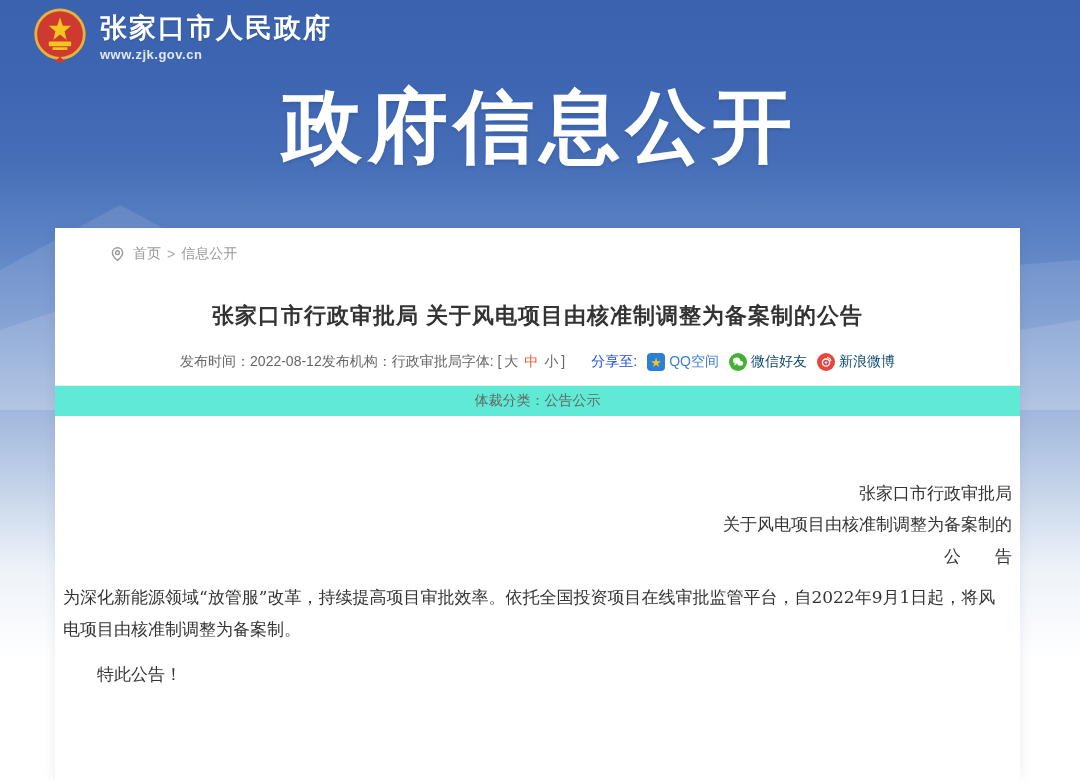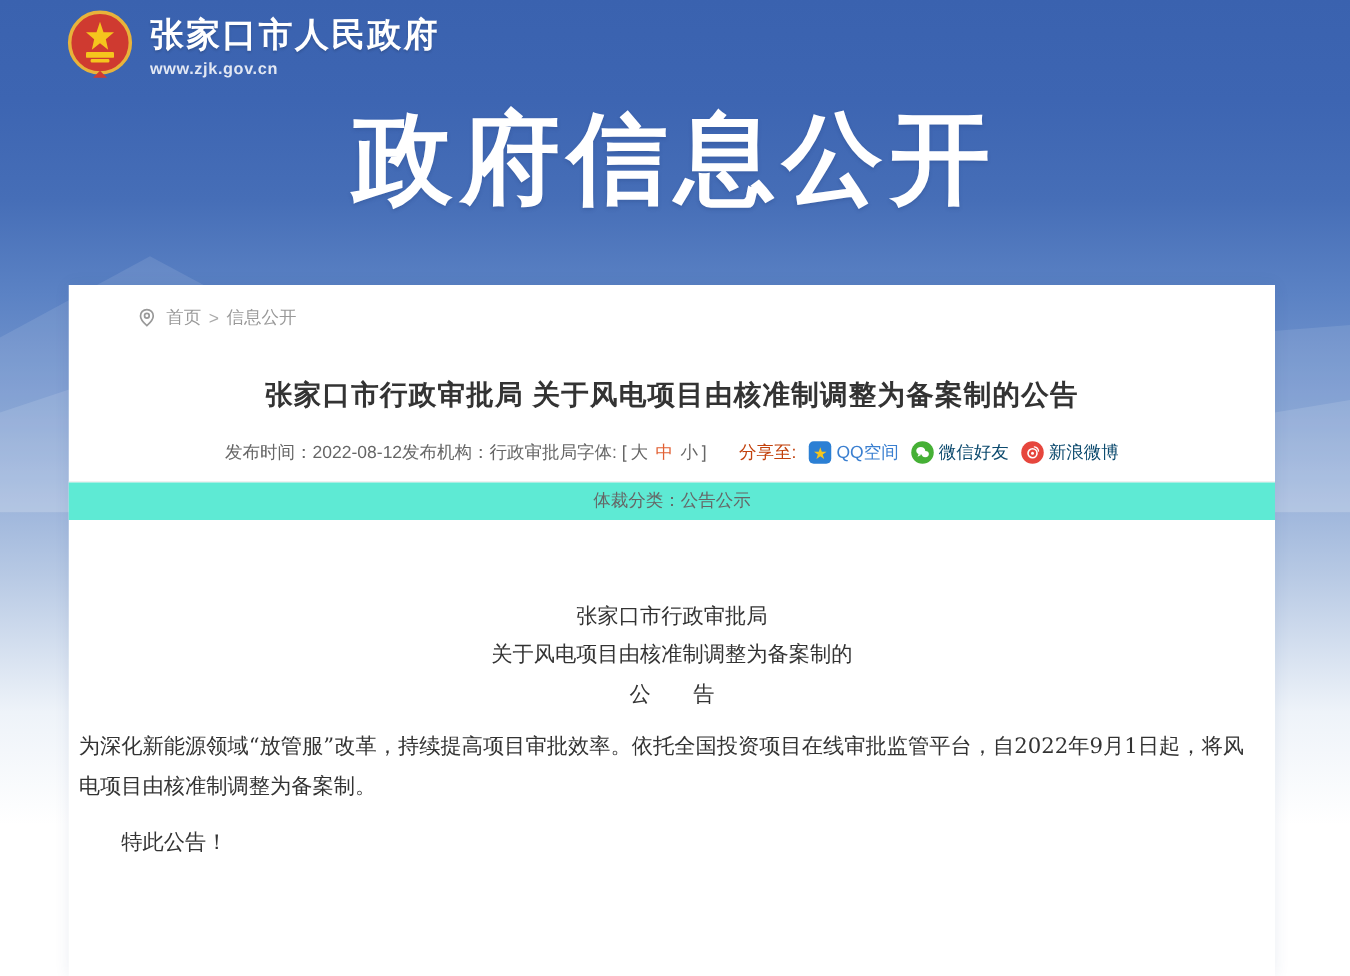--- a/index.html
+++ b/index.html
@@ -20,21 +20,21 @@
   }
   .mountains {
     position: absolute; left: 0; top: 150px; width: 1080px; height: 260px;
     pointer-events: none;
   }
   
   .topbar {
     position: relative;
     height: 72px;
     display: flex; align-items: center;
-    padding-left: 52px;
+    padding-left: 32px;
   }
   .emblem { width: 56px; height: 56px; flex: 0 0 auto; }
   .site-text { margin-left: 12px; color: #fff; }
   .site-name {
     font-size: 27px; font-weight: 700; letter-spacing: 2px;
     text-shadow: 0 1px 2px rgba(0,0,0,.15);
   }
   .site-url { font-size: 13px; font-weight: 700; opacity: .85; margin-top: 1px; letter-spacing: .5px; }
   
   .banner { position: relative; height: 156px; }
@@ -77,21 +77,21 @@
     padding-bottom: 14px;
     display: flex; align-items: center; justify-content: center;
     font-size: 14px; color: #666;
     border-bottom: 1px solid #ececec;
   }
   .meta-item { white-space: nowrap; }
   .font-ctl { white-space: nowrap; }
   .font-ctl a { text-decoration: none; cursor: pointer; margin: 0 3px; color: #666; }
   .font-ctl a.mid { color: #e15f32; }
   .share { display: flex; align-items: center; gap: 10px; margin-left: 26px; }
-  .share-label { color: #c2410c; }
+  .share-label { color: #1d4ed8; }
   .share a {
     display: inline-flex; align-items: center; gap: 4px;
     text-decoration: none; color: #0c4a6e; cursor: pointer; white-space: nowrap;
   }
   .share a.qzone { color: #3a7fd0; }
   .badge {
     width: 18px; height: 18px; border-radius: 4px;
     display: inline-flex; align-items: center; justify-content: center;
     color: #fff; font-size: 12px; line-height: 1;
   }
@@ -105,21 +105,21 @@
     display: flex; align-items: center; justify-content: center;
     font-size: 14px; color: #666;
   }
   
   .article-body {
     padding: 62px 8px 30px 8px;
     font-family: "DejaVu Serif", "Liberation Serif", serif;
     font-size: 17px; color: #333;
     line-height: 1.85;
   }
-  .article-body p.center { text-align: center; }
+  .article-body p.center { text-align: right; }
   .article-body p.indent { text-indent: 2em; }
   .article-body p.para { margin-top: 10px; }
   .article-body p.closing { margin-top: 14px; }
 </style>
 </head>
 <body>
 
 <div class="page">
 
   <svg class="mountains" viewBox="0 0 1080 260" preserveAspectRatio="none">

